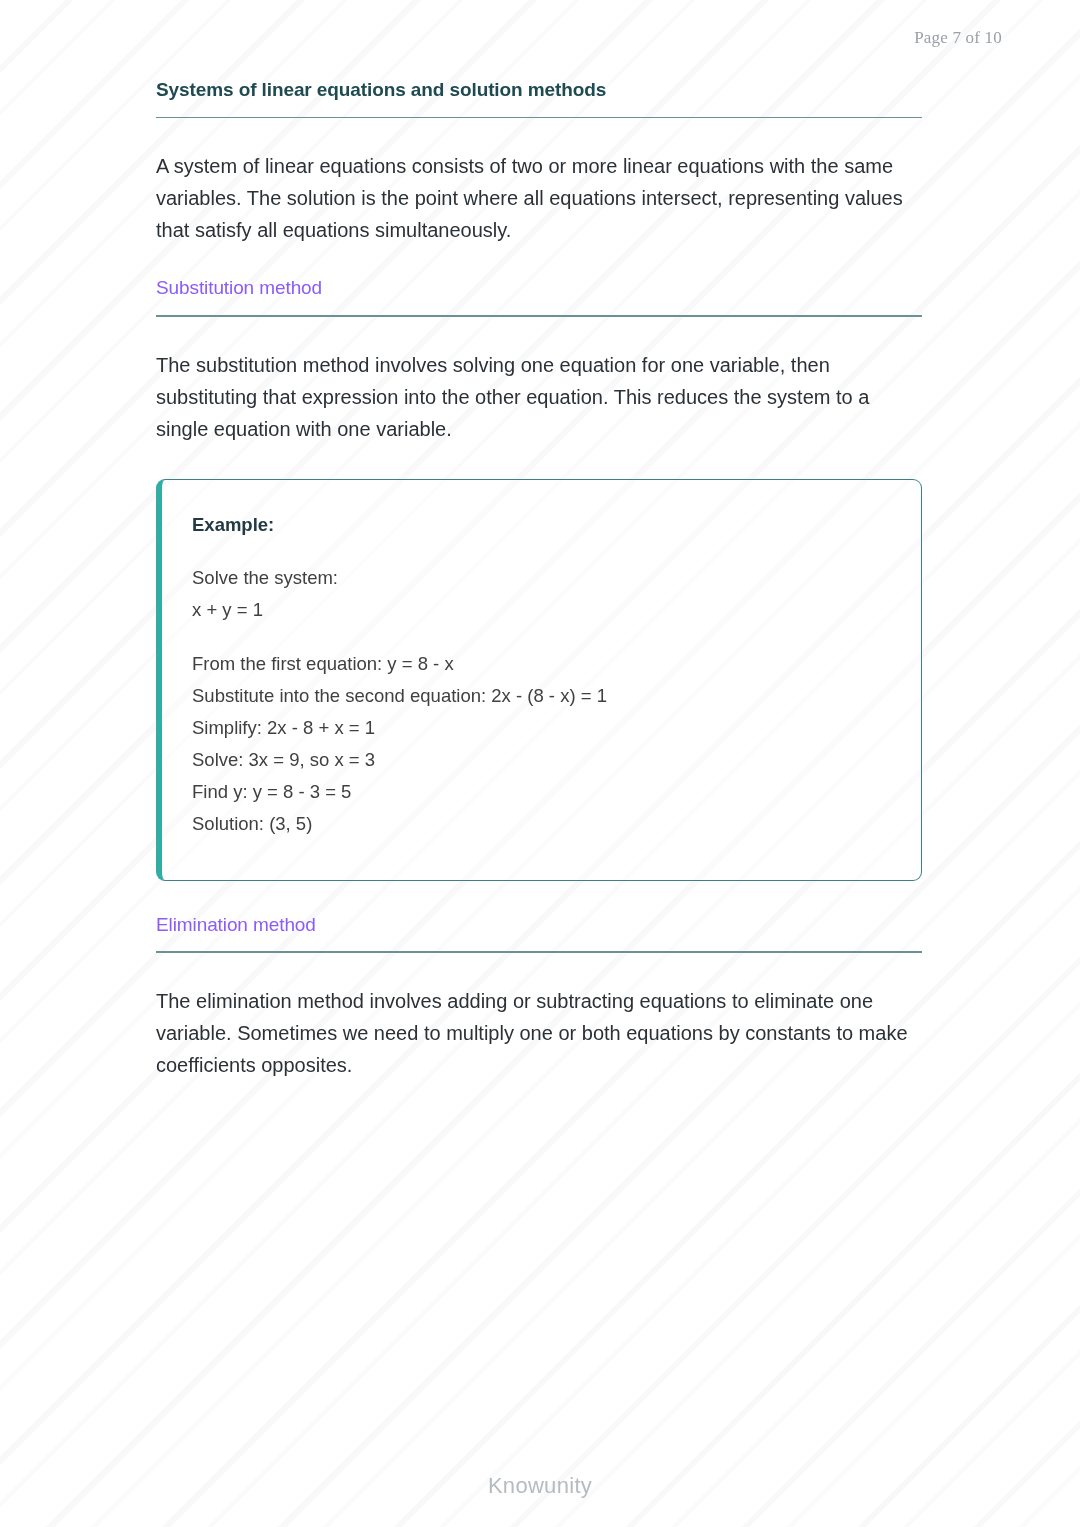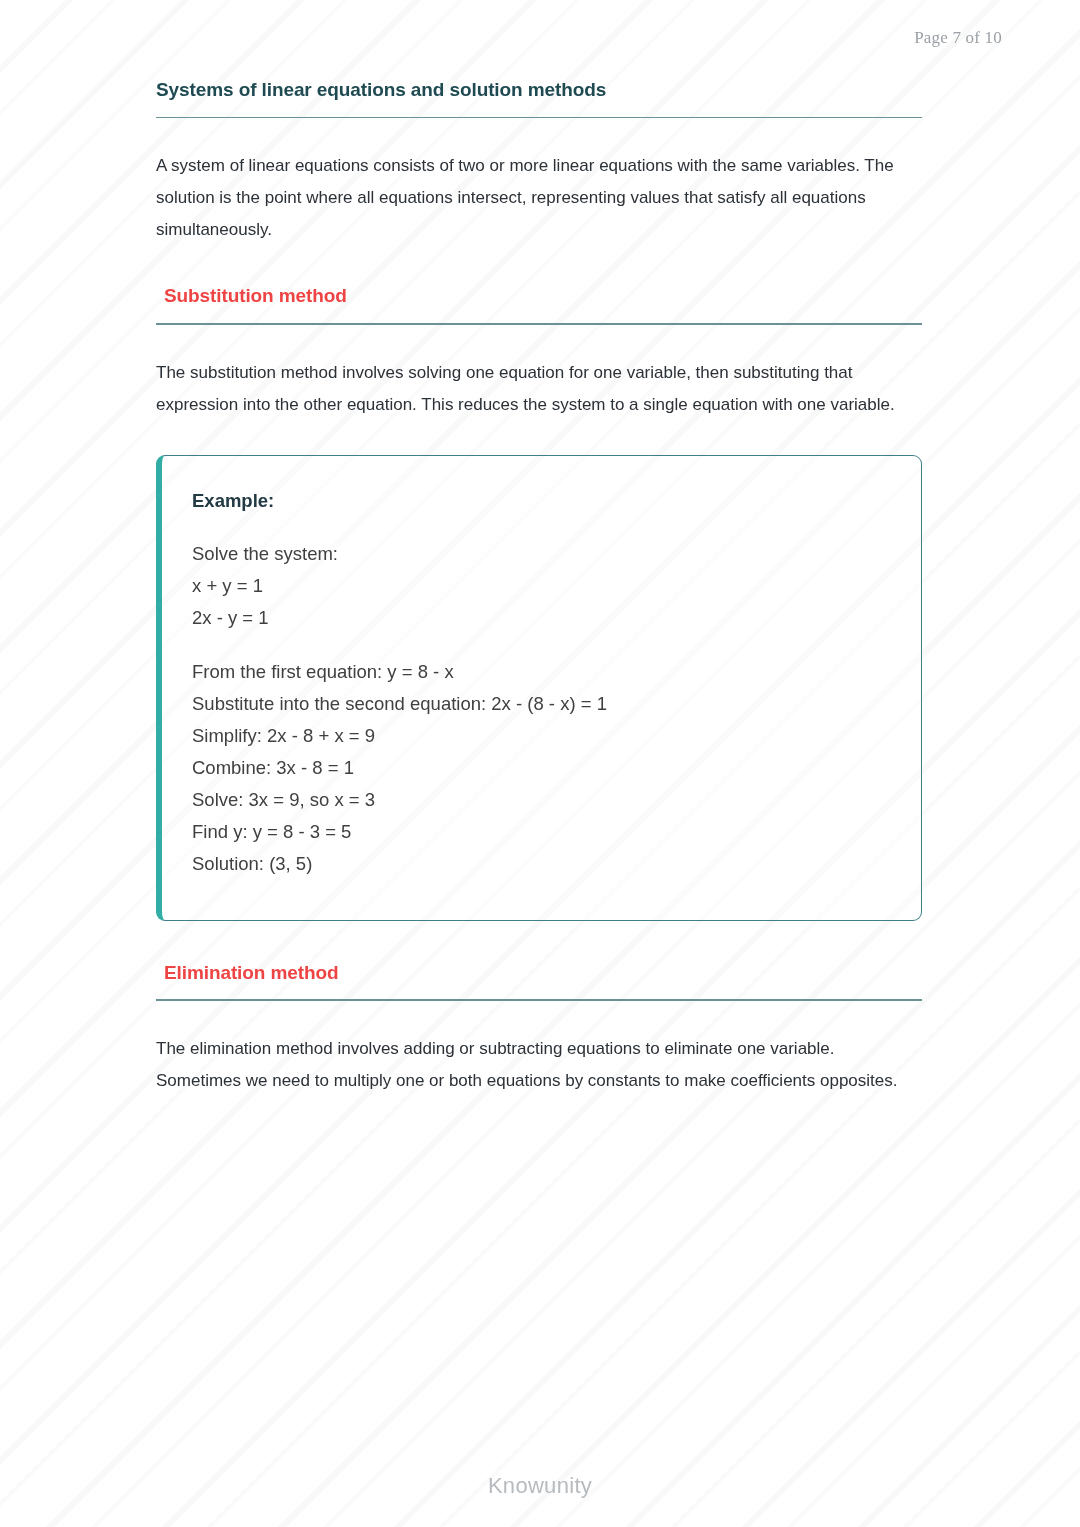--- a/index.html
+++ b/index.html
@@ -62,37 +62,37 @@
   h1.section-title {
     margin: 0;
     font-size: 19px;
     font-weight: bold;
     color: #1f4a52;
     letter-spacing: -0.1px;
     line-height: 1.3;
   }
 
   h2.sub-title {
-    margin: 8px;
+    margin: 0;
     font-size: 19px;
-    font-weight: bold;
-    color: #ef4444;
+    font-weight: normal;
+    color: #8b5cf6;
     letter-spacing: -0.1px;
     line-height: 1.3;
   }
 
   .rule {
     height: 1.6px;
     background: #6a9296;
     margin-top: 14px;
   }
 
   p.body-text {
     margin: 0;
-    font-size: 17px;
+    font-size: 20px;
     line-height: 32px;
     color: #2b3137;
   }
 
   .gap-after-rule { height: 32px; }
   .gap-md { height: 30px; }
 
   .example-box {
     position: relative;
     border: 1.5px solid #3f7f8a;
@@ -155,28 +155,26 @@
 
     <p class="body-text">The substitution method involves solving one equation for one variable, then substituting that expression into the other equation. This reduces the system to a single equation with one variable.</p>
 
     <div style="height:34px"></div>
 
     <div class="example-box">
       <div class="example-label">Example:</div>
 
       <div class="example-line">Solve the system:</div>
       <div class="example-line">x + y = 1</div>
-      <div class="example-line">2x - y = 1</div>
 
       <div class="block-gap"></div>
 
       <div class="example-line">From the first equation: y = 8 - x</div>
       <div class="example-line">Substitute into the second equation: 2x - (8 - x) = 1</div>
-      <div class="example-line">Simplify: 2x - 8 + x = 9</div>
-      <div class="example-line">Combine: 3x - 8 = 1</div>
+      <div class="example-line">Simplify: 2x - 8 + x = 1</div>
       <div class="example-line">Solve: 3x = 9, so x = 3</div>
       <div class="example-line">Find y: y = 8 - 3 = 5</div>
       <div class="example-line">Solution: (3, 5)</div>
     </div>
 
     <div style="height:32px"></div>
 
     <h2 class="sub-title">Elimination method</h2>
     <div class="rule"></div>
     <div class="gap-after-rule"></div>

